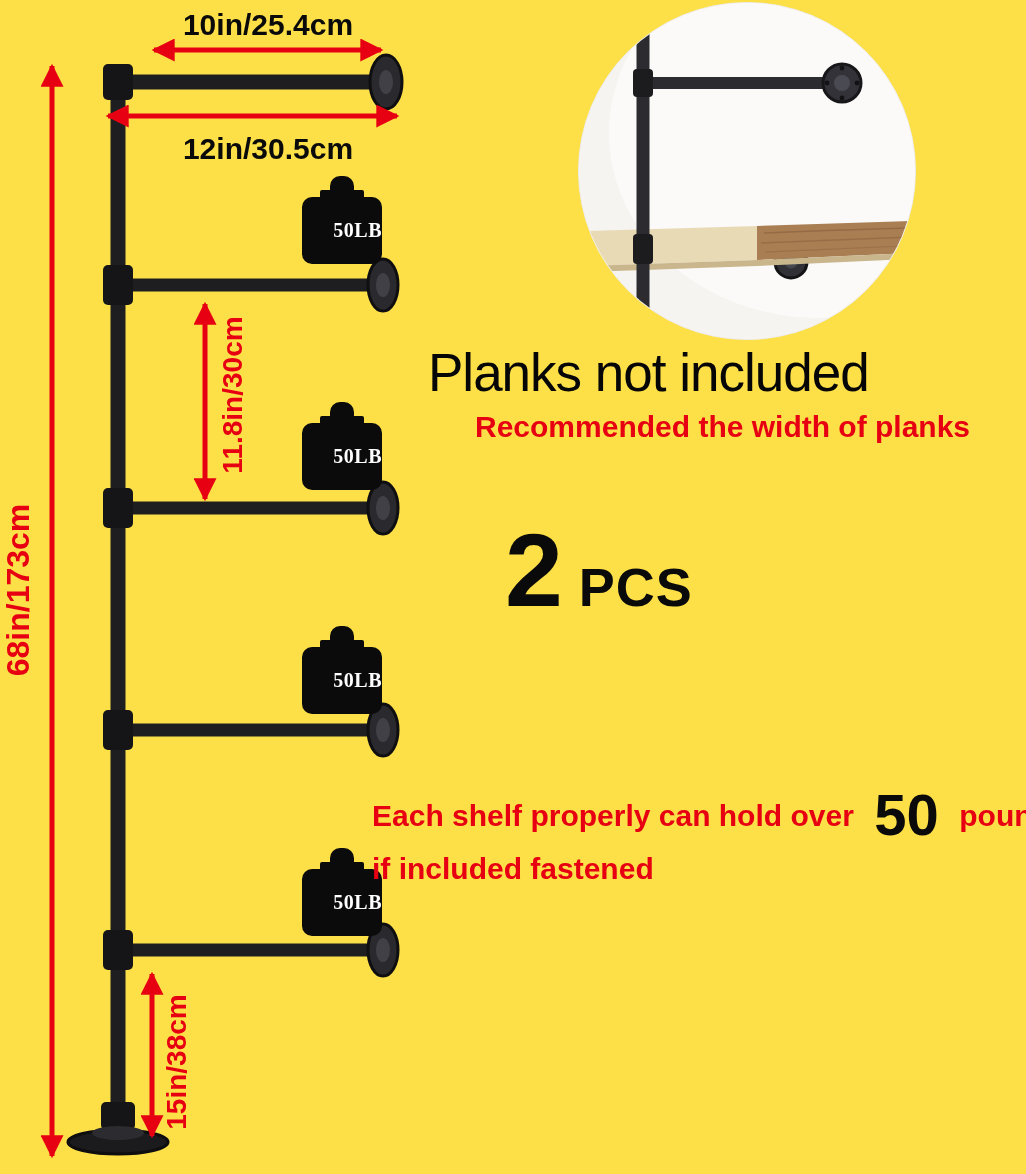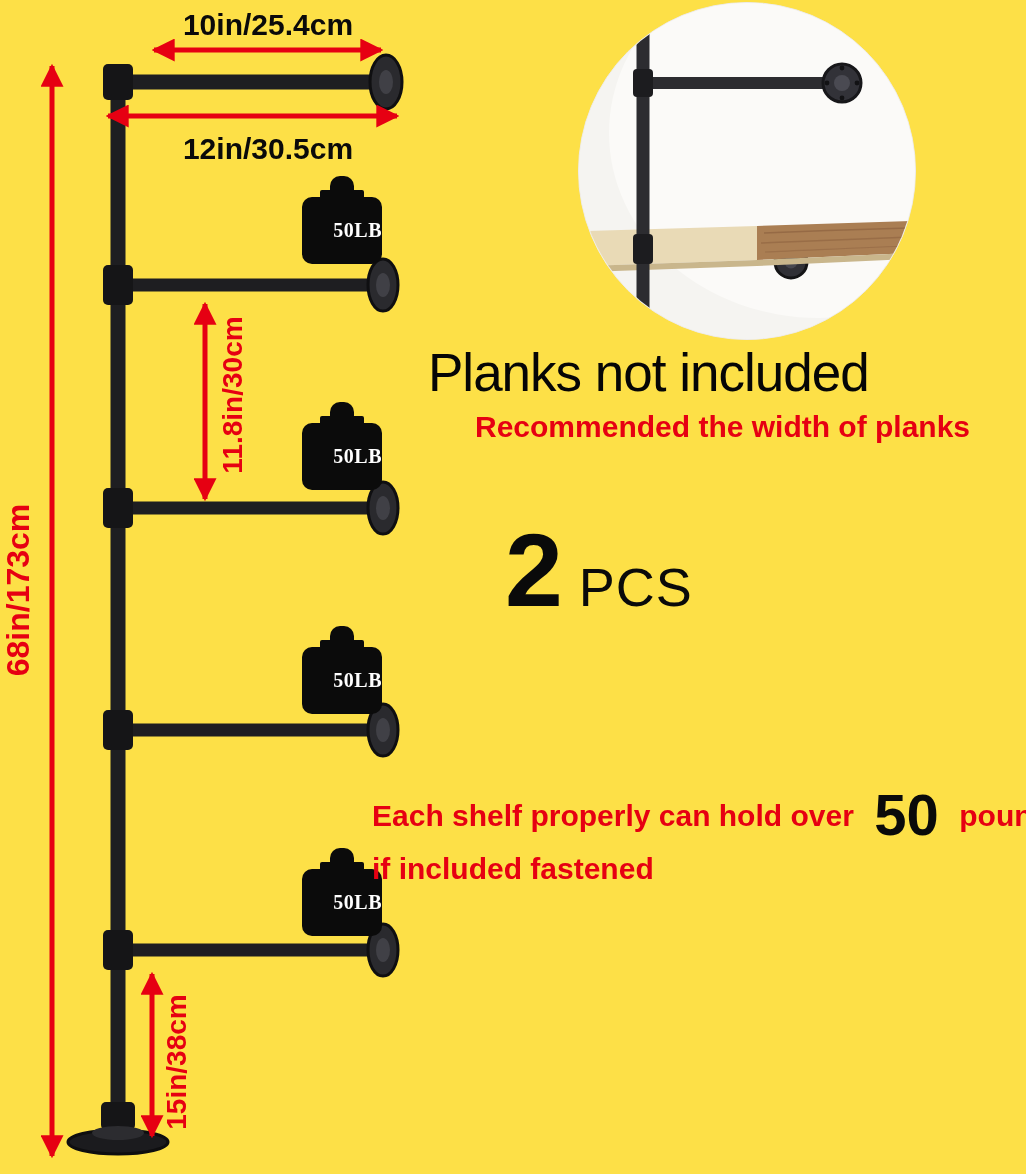--- a/index.html
+++ b/index.html
@@ -29,21 +29,21 @@
   .photo{position:absolute;left:578px;top:2px;width:338px;height:338px;border-radius:50%;
     overflow:hidden;background:#f5f4f1;z-index:1;border:1px solid #eeeceb;box-sizing:border-box;}
 
   
   .headline{position:absolute;left:428px;top:342px;font-size:53px;font-weight:400;color:#060606;
     letter-spacing:-1px;white-space:nowrap;z-index:2;}
   .recommend{position:absolute;left:456px;top:408px;font-size:30px;font-weight:bold;color:#e60012;
     line-height:1.25;z-index:2;margin-left:19px;}
   .qty{position:absolute;left:505px;top:518px;display:flex;align-items:baseline;gap:16px;z-index:2;}
   .qty-num{font-size:104px;font-weight:800;color:#0a0a0a;line-height:1;}
-  .qty-unit{font-size:54px;font-weight:400;color:#0a0a0a;letter-spacing:1px;}
+  .qty-unit{font-size:54px;font-weight:700;color:#0a0a0a;letter-spacing:1px;}
   .capacity{position:absolute;left:372px;top:786px;width:652px;z-index:2;line-height:1.15;}
   .cap-red{color:#e60012;font-size:30px;font-weight:bold;}
   .cap-num{color:#0a0a0a;font-size:58px;font-weight:800;vertical-align:-9px;line-height:1;margin:0 16px;}
   .cap-line1{white-space:nowrap;}
   .cap-line2{margin-top:8px;}
 </style>
 </head>
 <body>
 
 <div class="canvas">

